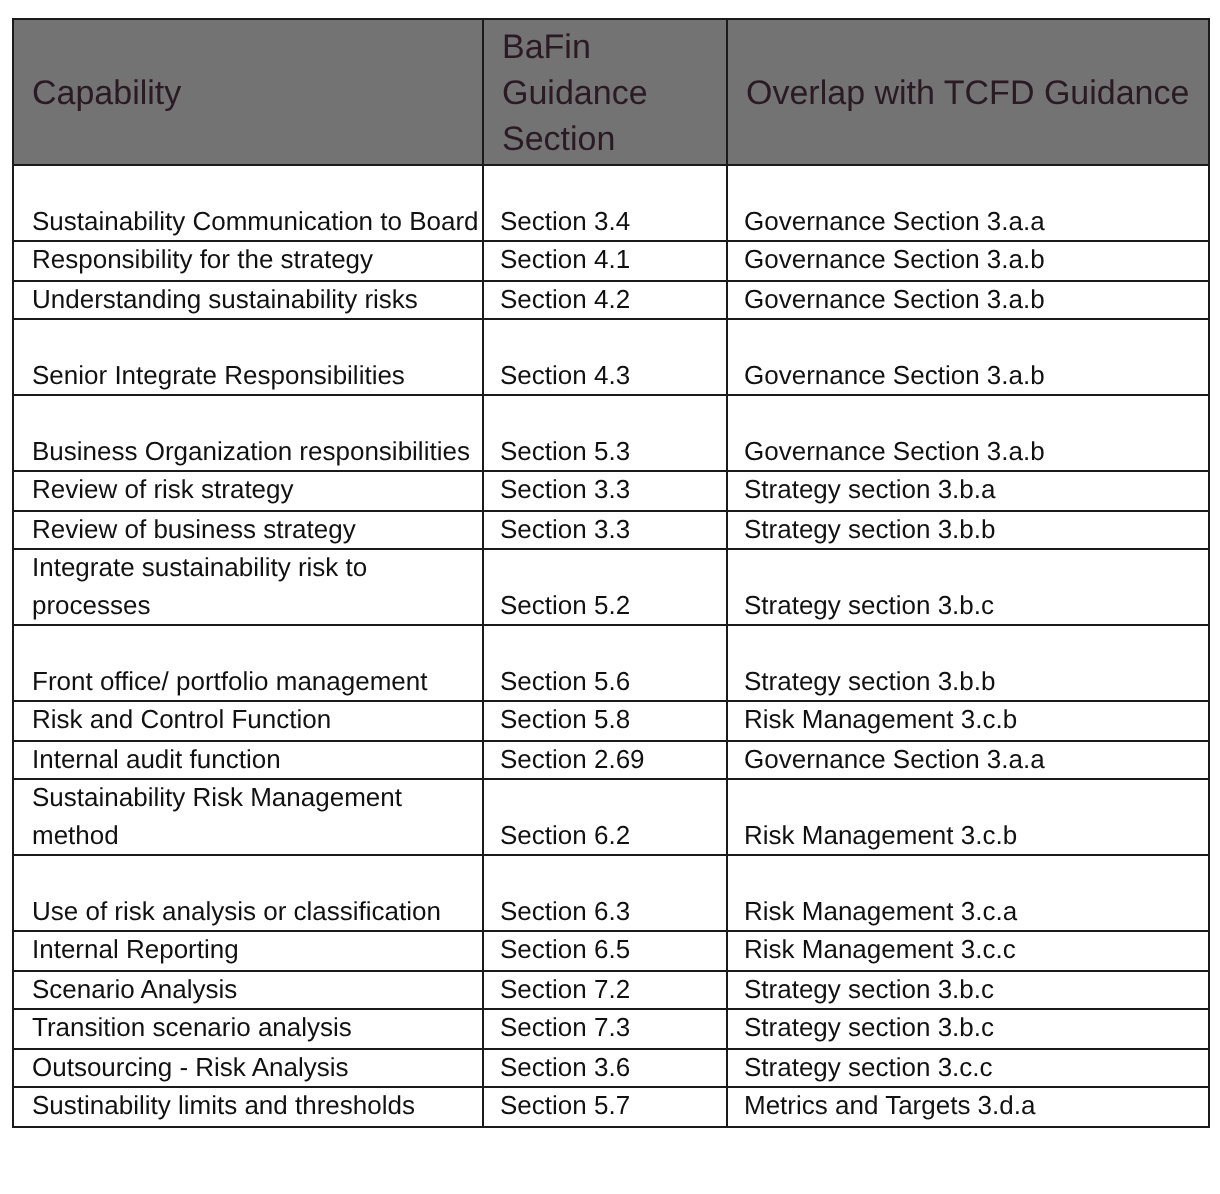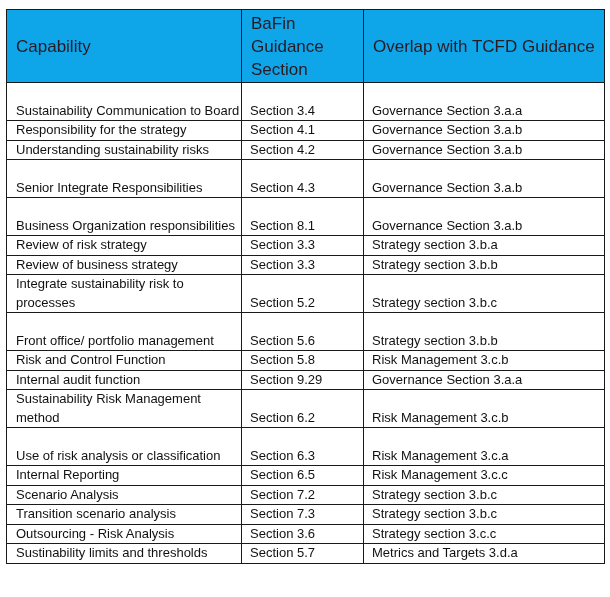--- a/index.html
+++ b/index.html
@@ -5,21 +5,21 @@
   html, body { margin: 0; padding: 0; background: #ffffff; }
   body { width: 610px; height: 597px; position: relative; overflow: hidden;
          font-family: "Liberation Sans", "DejaVu Sans", sans-serif; color: #111; }
   table.cap { position: absolute; left: 6px; top: 9px; border-collapse: collapse;
               width: 598px; table-layout: fixed; }
   table.cap col.c1 { width: 235px; }
   table.cap col.c2 { width: 122px; }
   table.cap col.c3 { width: 241px; }
   table.cap th, table.cap td { border: 1px solid #1a1a1a; padding: 0 0 0 9px;
               vertical-align: bottom; text-align: left; font-weight: normal; }
-  table.cap th { background: #0ea5e9; font-size: 17px; line-height: 23px; color: #2a1a22;
+  table.cap th { background: #737373; font-size: 17px; line-height: 23px; color: #2a1a22;
                  height: 72px; vertical-align: middle; padding-top: 0; }
   table.cap th.h2 { vertical-align: middle; }
   table.cap td { font-size: 13px; line-height: 18.5px; height: 18px; margin-left: 34px; }
   table.cap tr.two td { height: 37px; }
   table.cap td.c2, table.cap td.c3 { padding-left: 8px; }
 </style>
 </head>
 <body>
 
 <table class="cap">
@@ -51,21 +51,21 @@
         <td class="c2">Section 4.2</td>
         <td class="c3">Governance Section 3.a.b</td>
       </tr>
       <tr class="two">
         <td class="c1">Senior Integrate Responsibilities</td>
         <td class="c2">Section 4.3</td>
         <td class="c3">Governance Section 3.a.b</td>
       </tr>
       <tr class="two">
         <td class="c1">Business Organization responsibilities</td>
-        <td class="c2">Section 8.1</td>
+        <td class="c2">Section 5.3</td>
         <td class="c3">Governance Section 3.a.b</td>
       </tr>
       <tr>
         <td class="c1">Review of risk strategy</td>
         <td class="c2">Section 3.3</td>
         <td class="c3">Strategy section 3.b.a</td>
       </tr>
       <tr>
         <td class="c1">Review of business strategy</td>
         <td class="c2">Section 3.3</td>
@@ -81,21 +81,21 @@
         <td class="c2">Section 5.6</td>
         <td class="c3">Strategy section 3.b.b</td>
       </tr>
       <tr>
         <td class="c1">Risk and Control Function</td>
         <td class="c2">Section 5.8</td>
         <td class="c3">Risk Management 3.c.b</td>
       </tr>
       <tr>
         <td class="c1">Internal audit function</td>
-        <td class="c2">Section 9.29</td>
+        <td class="c2">Section 2.69</td>
         <td class="c3">Governance Section 3.a.a</td>
       </tr>
       <tr class="two">
         <td class="c1">Sustainability Risk Management method</td>
         <td class="c2">Section 6.2</td>
         <td class="c3">Risk Management 3.c.b</td>
       </tr>
       <tr class="two">
         <td class="c1">Use of risk analysis or classification</td>
         <td class="c2">Section 6.3</td>

